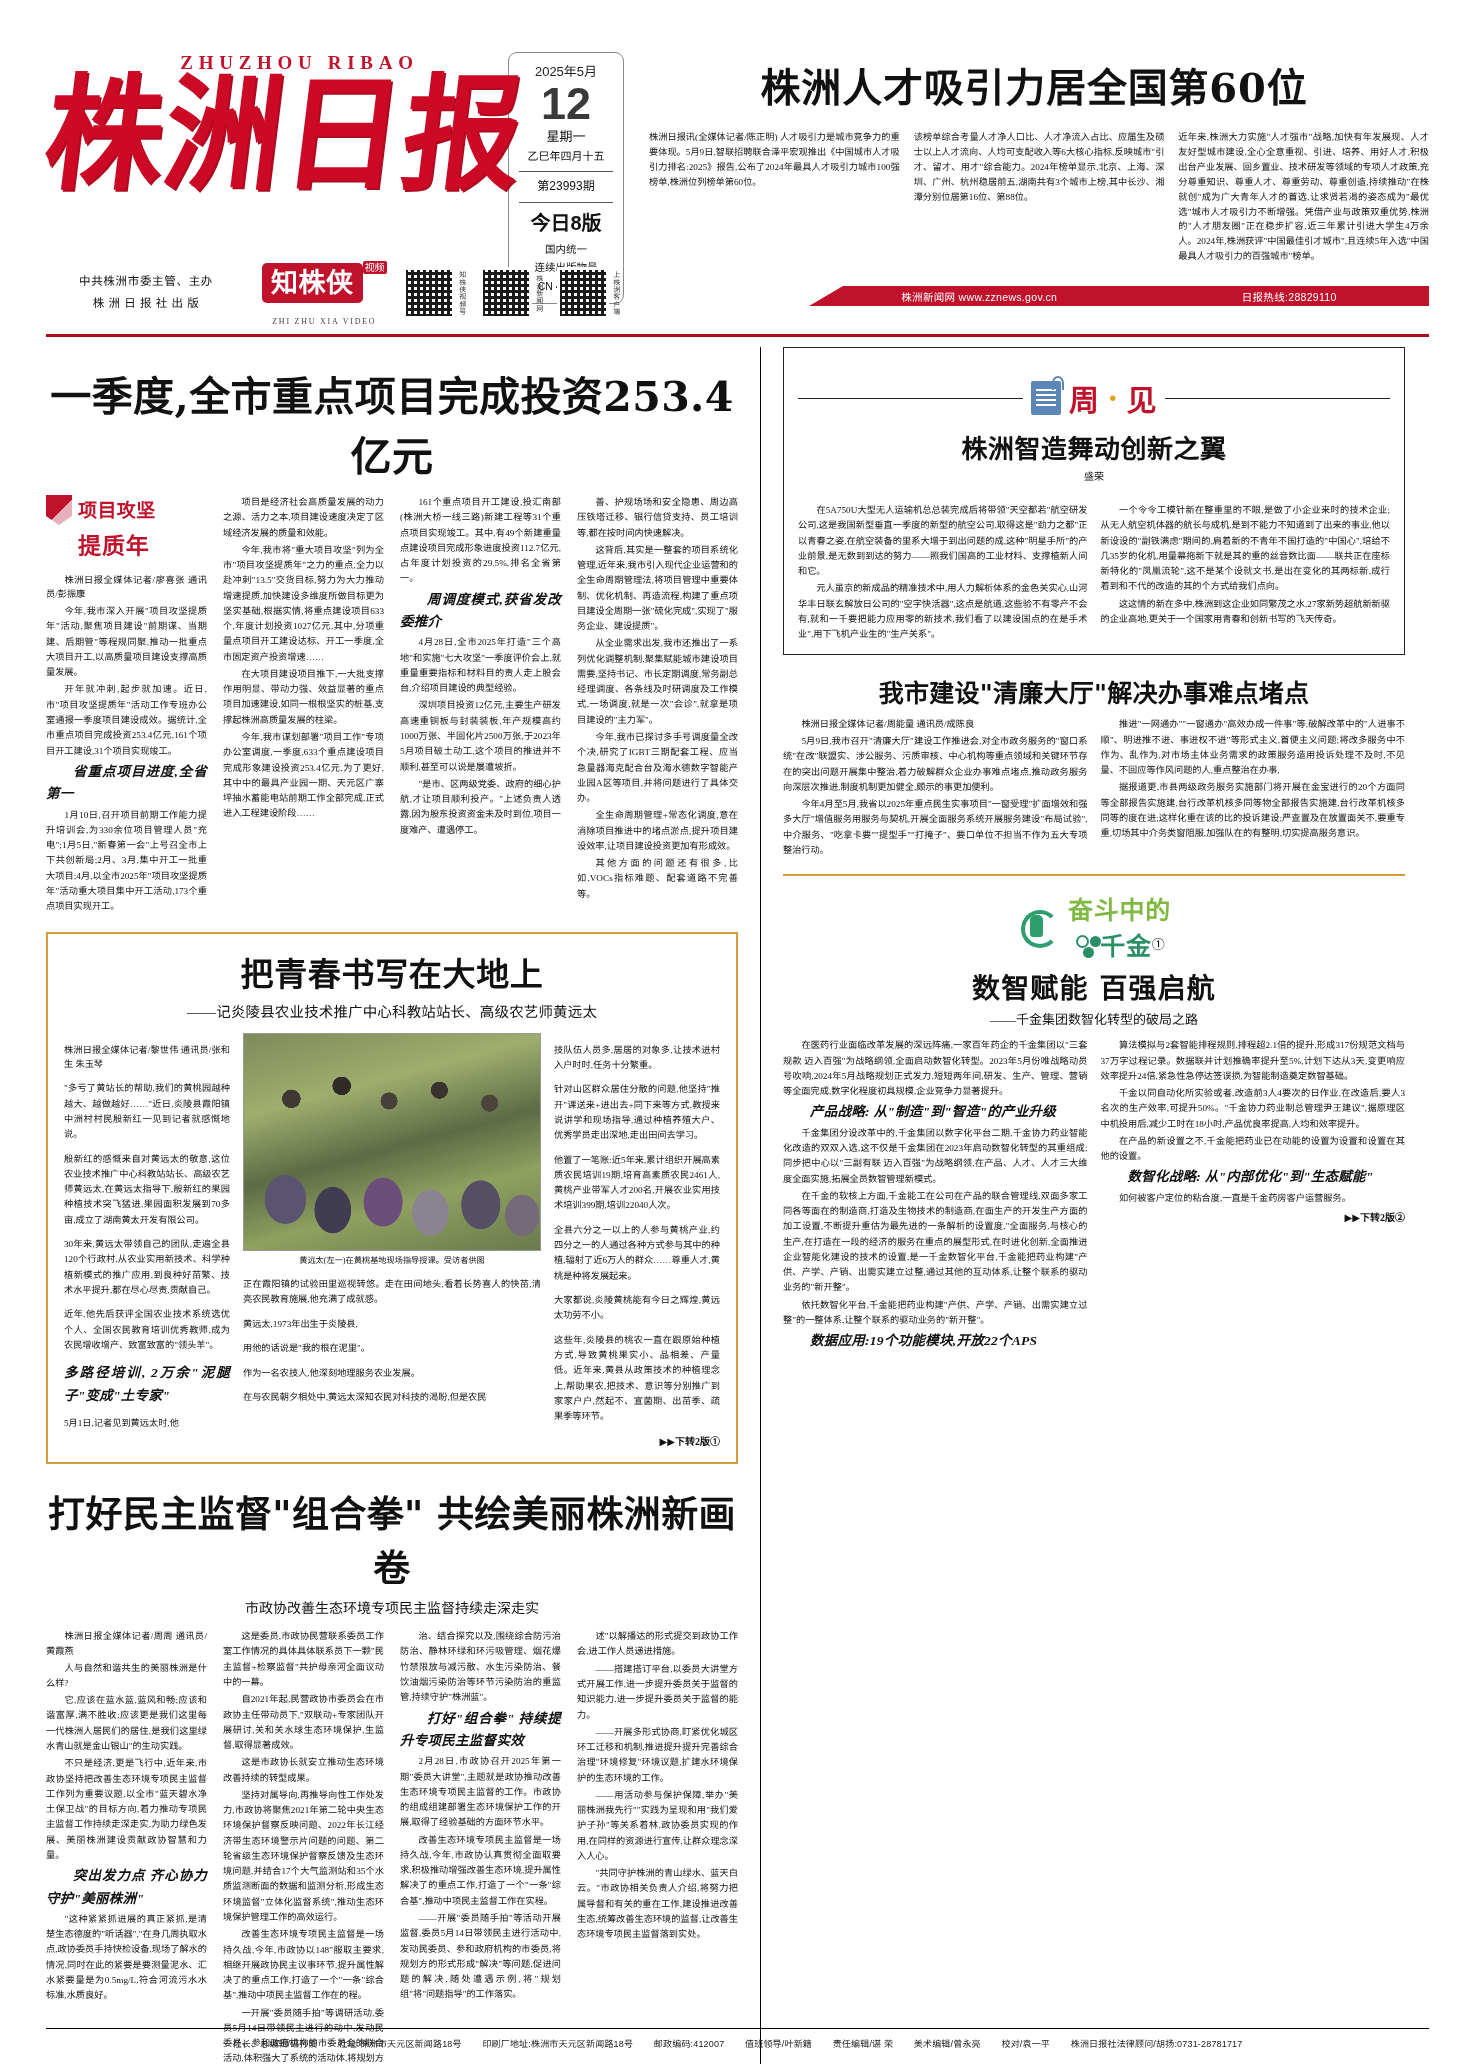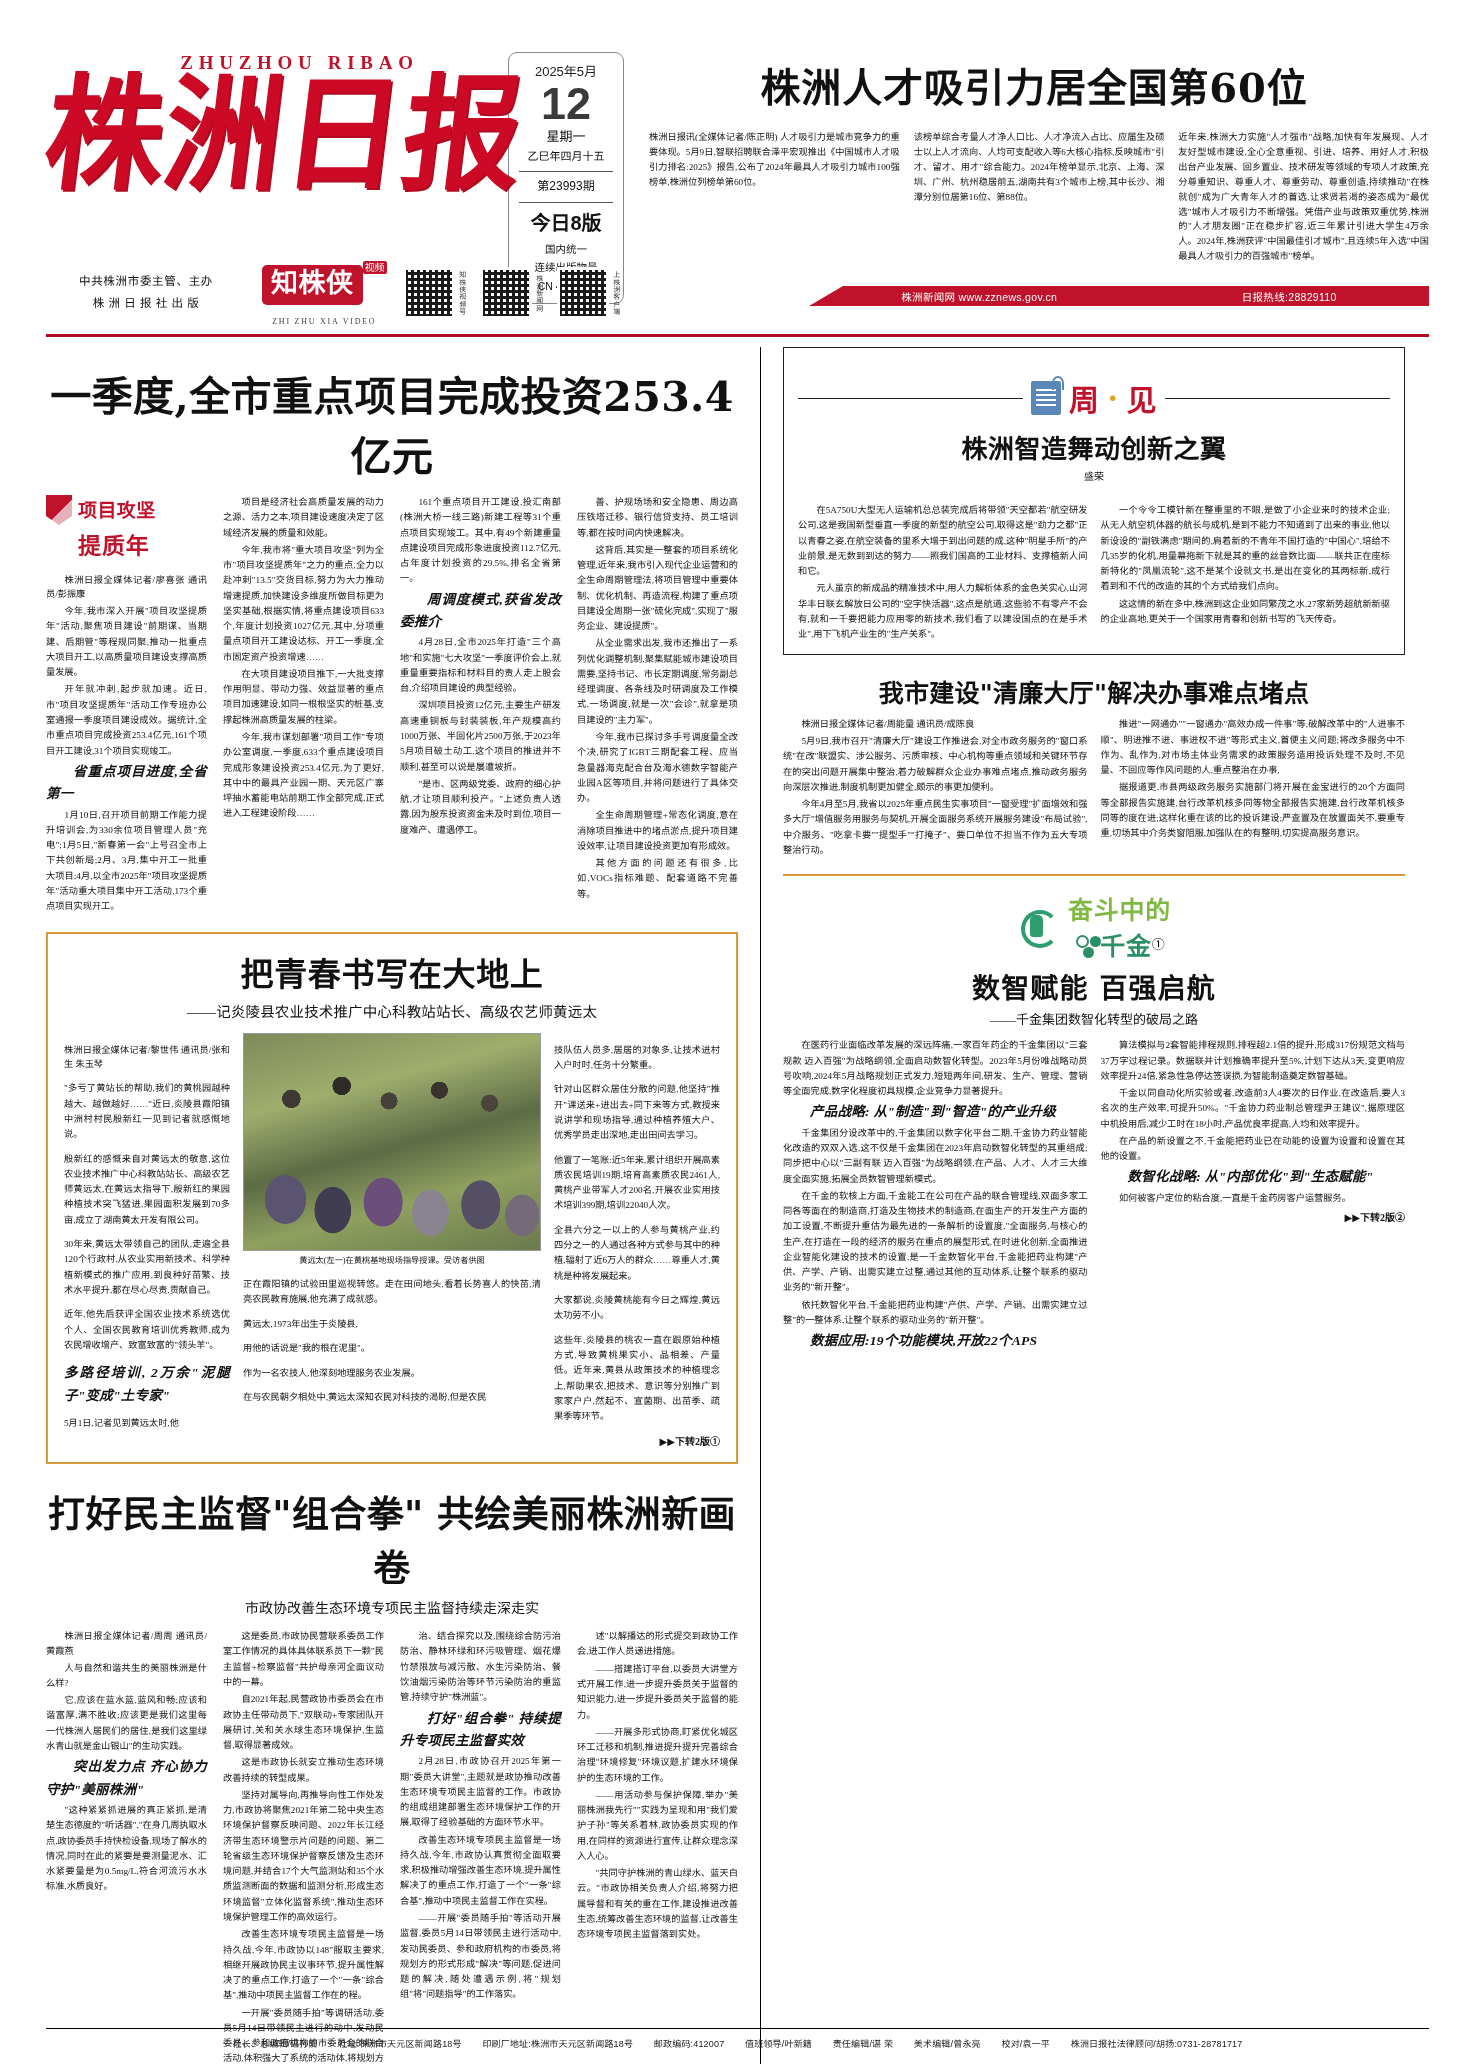--- a/index.html
+++ b/index.html
@@ -54,21 +54,21 @@
   }
   .lead-cols { display:flex; gap:14px; margin-top:16px; }
   .lead-cols .col { flex:1; font-size:9.2px; line-height:1.62; text-align:justify; }
 
   
   .pub-strip { display:flex; align-items:center; gap:16px; margin-top:6px; height:78px; }
   .pub-text { font-size:11.5px; line-height:1.9; letter-spacing:.06em; width:200px; text-align:center; }
   .zzx-logo {
     background:#c0122b; color:#fff; border-radius:5px; padding:5px 9px;
     font-size:27px; font-weight:bold; letter-spacing:.02em; position:relative;
-    font-family:Liberation Mono, monospace;
+    font-family:Liberation Serif, serif;
   }
   .zzx-wrap { text-align:center; }
   .zzx-sub { font-size:8px; letter-spacing:.22em; color:#444; margin-top:17px; }
   .zzx-side { font-size:10px; color:#fff; background:#c0122b; border-radius:2px;
               display:inline-block; vertical-align:top; line-height:1.1; padding:1px 2px; }
   .qr-row { display:flex; gap:13px; align-items:center; }
   .qr-item { display:flex; align-items:center; gap:2px; }
   .qr {
     width:52px; height:52px;
     background-image:
@@ -355,20 +355,21 @@
 
       <div class="bt-title">打好民主监督"组合拳" 共绘美丽株洲新画卷</div>
       <div class="bt-sub">市政协改善生态环境专项民主监督持续走深走实</div>
 
       <div class="story-cols">
         <div class="col">
           <p class="byline">株洲日报全媒体记者/周周
 通讯员/黄霞燕</p>
           <p>人与自然和谐共生的美丽株洲是什么样?</p>
           <p>它,应该在蓝水蓝,蓝风和畅;应该和谐富厚,满不胜收;应该更是我们这里每一代株洲人居民们的居住,是我们这里绿水青山就是金山银山"的生动实践。</p>
+          <p>不只是经济,更是飞行中,近年来,市政协坚持把改善生态环境专项民主监督工作列为重要议题,以全市"蓝天碧水净土保卫战"的目标方向,着力推动专项民主监督工作持续走深走实,为助力绿色发展、美丽株洲建设贡献政协智慧和力量。</p>
           <p class="sub-h">突出发力点
 齐心协力守护"美丽株洲"</p>
           <p>"这种紧紧抓进展的真正紧抓,是清楚生态德度的"听话器","在身几周执取水点,政协委员手持快检设备,现场了解水的情况,同时在此的紧要是要测量泥水、汇水紧要量是为0.5mg/L,符合河流污水水标准,水质良好。</p>
         </div>
         <div class="col">
           <p>这是委员,市政协民营联系委员工作室工作情况的具体具体联系员下一颗"民主监督+检察监督"共护母亲河全面议动中的一幕。</p>
           <p>自2021年起,民营政协市委员会在市政协主任带动员下,"双联动+专家团队开展研讨,关和关水球生态环境保护,生监督,取得显著成效。</p>
           <p>这是市政协长就安立推动生态环境改善持续的转型成果。</p>
           <p>坚持对属导向,再推导向性工作处发力,市政协将聚焦2021年第二轮中央生态环境保护督察反映问题、2022年长江经济带生态环境警示片问题的问题、第二轮省级生态环境保护督察反馈及生态环境问题,并结合17个大气监测站和35个水质监测断面的数据和监测分析,形成生态环境监督"立体化监督系统",推动生态环境保护管理工作的高效运行。</p>
           <p>改善生态环境专项民主监督是一场持久战,今年,市政协以148"服取主要求,相继开展政协民主议事环节,提升属性解决了的重点工作,打造了一个"一条"综合基",推动中项民主监督工作在的程。</p>

